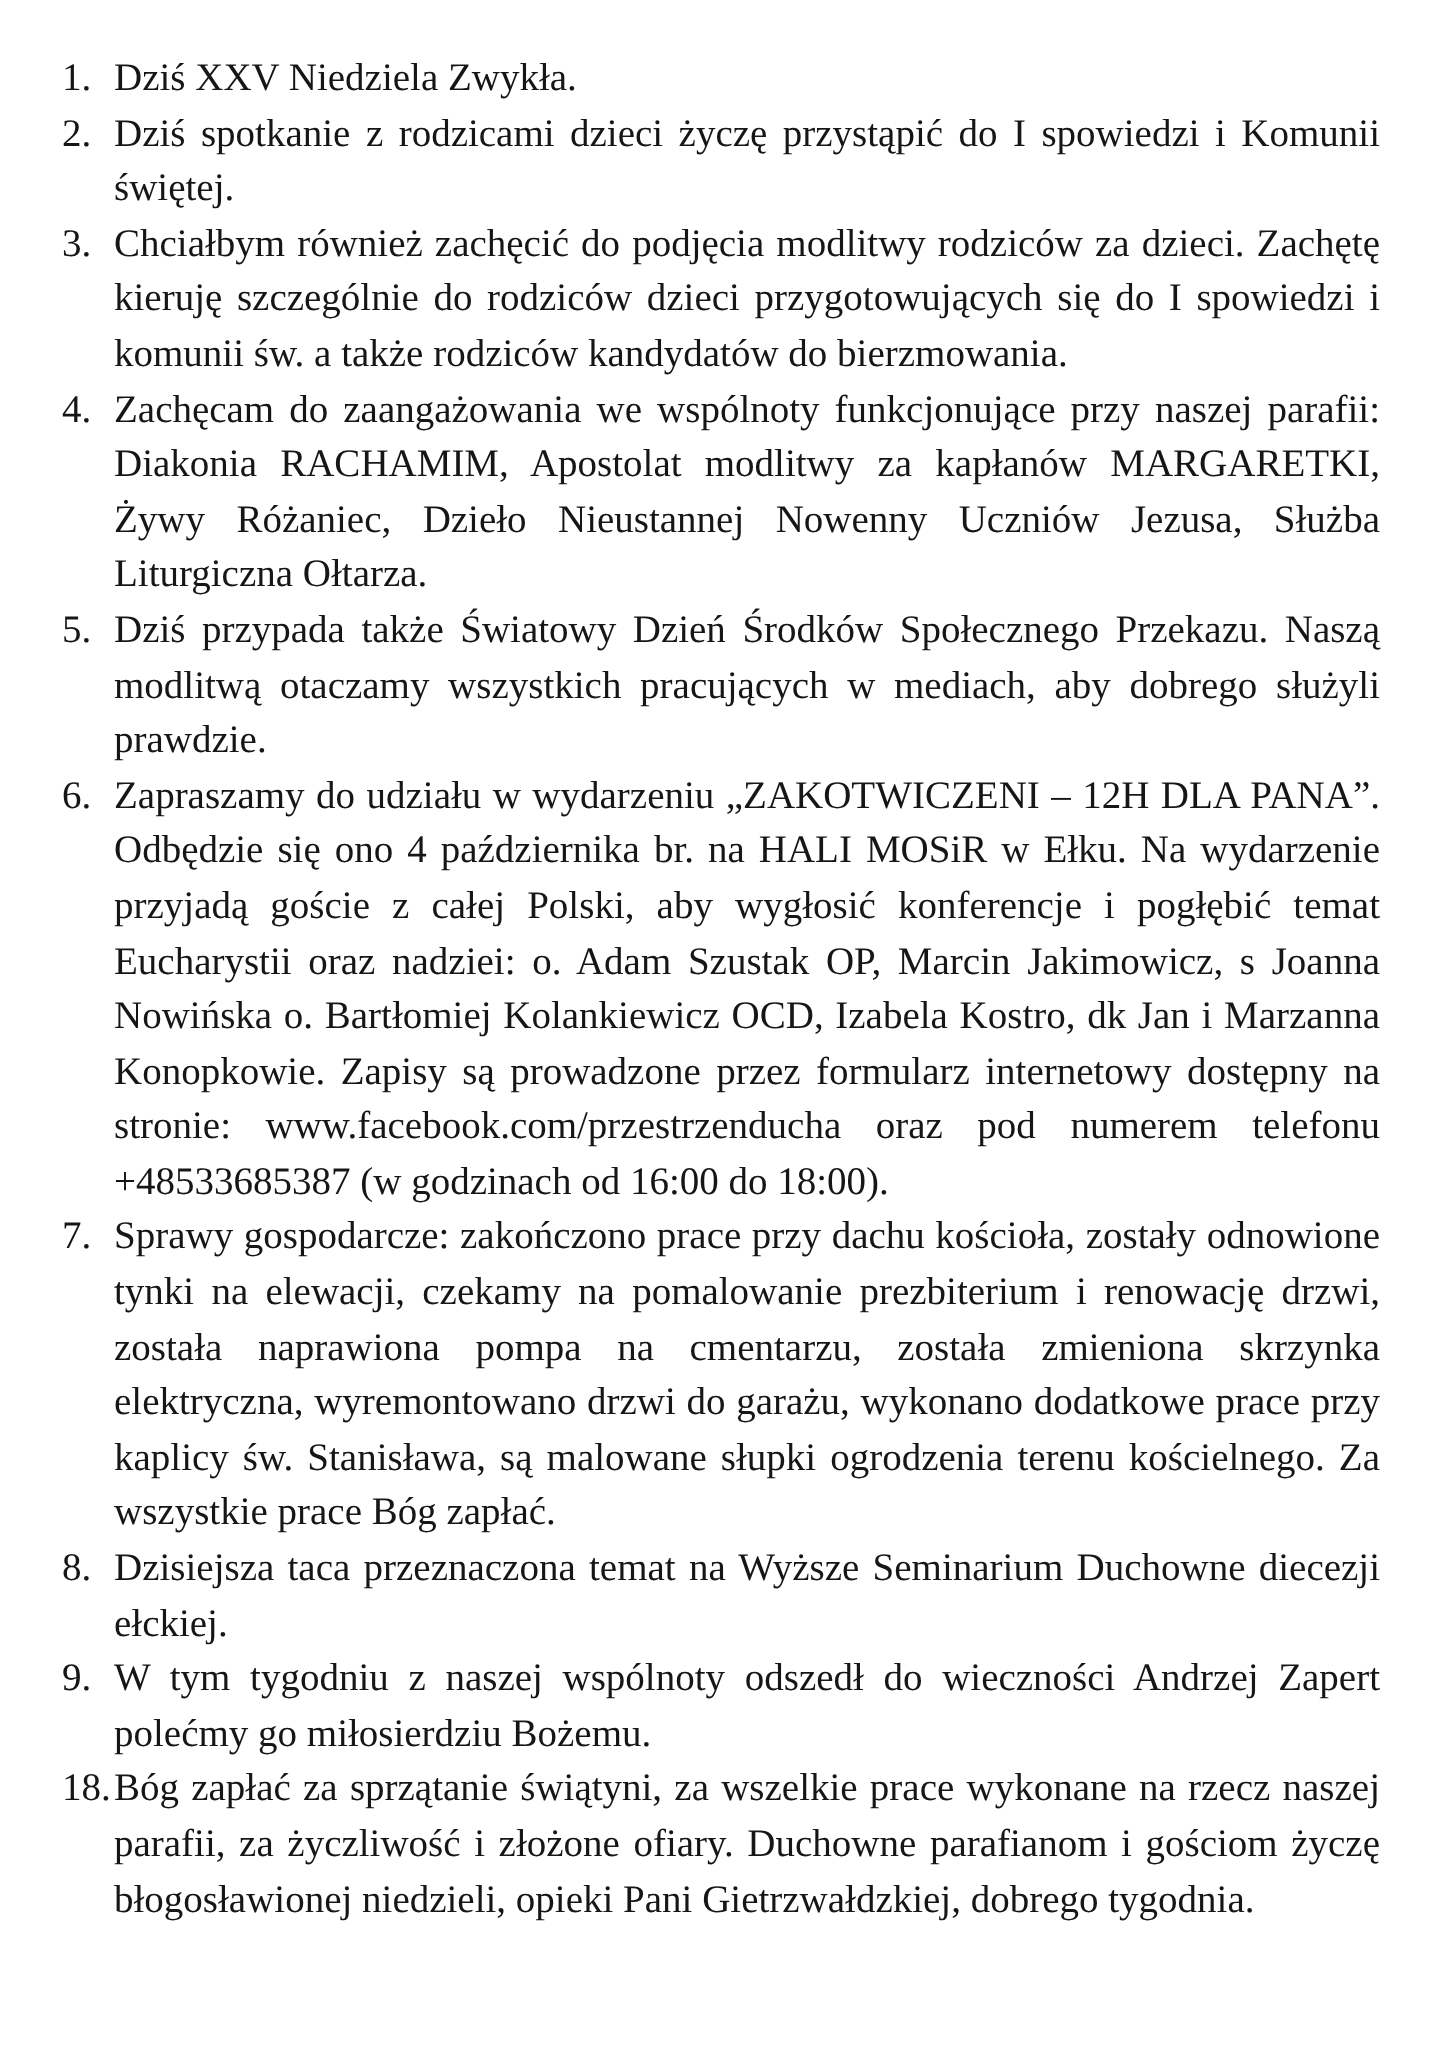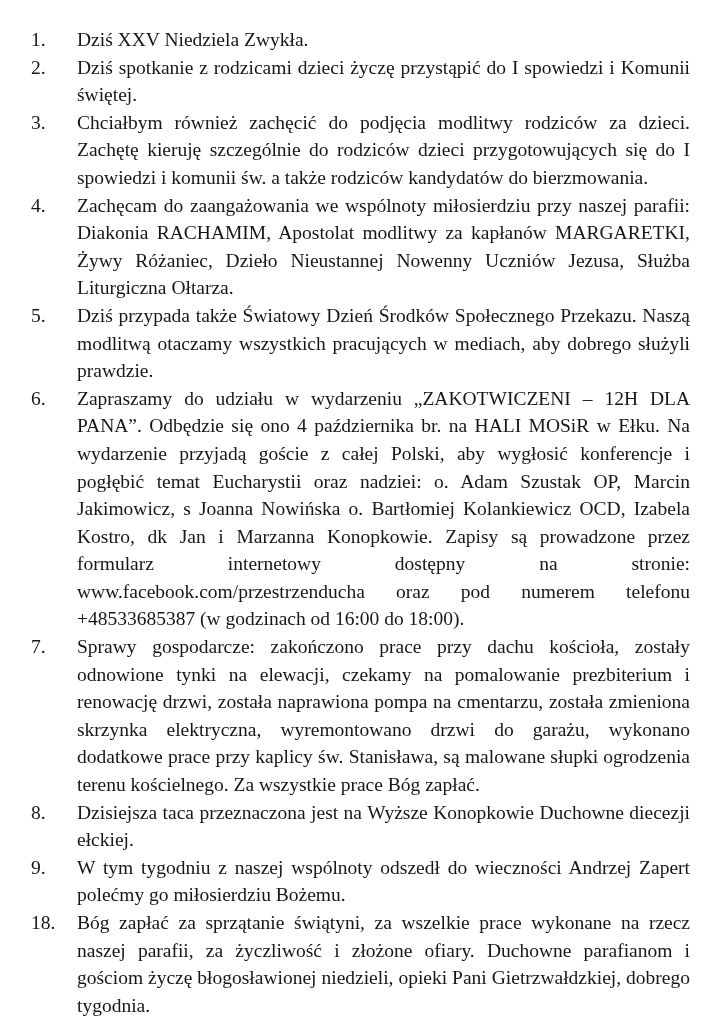--- a/index.html
+++ b/index.html
@@ -30,21 +30,20 @@
   .item .num {
     flex: 0 0 26px;
     width: 26px;
     text-align: left;
     white-space: nowrap;
   }
   .item .txt {
     flex: 1 1 auto;
     text-align: justify;
     hyphens: auto;
-    margin-left: 20px;
     -webkit-hyphens: auto;
   }
 </style>
 </head>
 <body>
 
 <div class="page">
   <div class="announcement-list">
 
     <div class="item">
@@ -57,41 +56,41 @@
       <div class="txt">Dziś spotkanie z rodzicami dzieci życzę przystąpić do I spowiedzi i Komunii świętej.</div>
     </div>
 
     <div class="item">
       <span class="num">3.</span>
       <div class="txt">Chciałbym również zachęcić do podjęcia modlitwy rodziców za dzieci. Zachętę kieruję szczególnie do rodziców dzieci przygotowujących się do I spowiedzi i komunii św. a także rodziców kandydatów do bierzmowania.</div>
     </div>
 
     <div class="item">
       <span class="num">4.</span>
-      <div class="txt">Zachęcam do zaangażowania we wspólnoty miłosierdziu przy naszej parafii: Diakonia RACHAMIM, Apostolat modlitwy za kapłanów MARGARETKI, Żywy Różaniec, Dzieło Nieustannej Nowenny Uczniów Jezusa, Służba Liturgiczna Ołtarza.</div>
+      <div class="txt">Zachęcam do zaangażowania we wspólnoty funkcjonujące przy naszej parafii: Diakonia RACHAMIM, Apostolat modlitwy za kapłanów MARGARETKI, Żywy Różaniec, Dzieło Nieustannej Nowenny Uczniów Jezusa, Służba Liturgiczna Ołtarza.</div>
     </div>
 
     <div class="item">
       <span class="num">5.</span>
       <div class="txt">Dziś przypada także Światowy Dzień Środków Społecznego Przekazu. Naszą modlitwą otaczamy wszystkich pracujących w mediach, aby dobrego służyli prawdzie.</div>
     </div>
 
     <div class="item">
       <span class="num">6.</span>
       <div class="txt">Zapraszamy do udziału w wydarzeniu „ZAKOTWICZENI – 12H DLA PANA”. Odbędzie się ono 4 października br. na HALI MOSiR w Ełku. Na wydarzenie przyjadą goście z całej Polski, aby wygłosić konferencje i pogłębić temat Eucharystii oraz nadziei: o. Adam Szustak OP, Marcin Jakimowicz, s Joanna Nowińska o. Bartłomiej Kolankiewicz OCD, Izabela Kostro, dk Jan i Marzanna Konopkowie. Zapisy są prowadzone przez formularz internetowy dostępny na stronie: www.facebook.com/przestrzenducha oraz pod numerem telefonu +48533685387 (w godzinach od 16:00 do 18:00).</div>
     </div>
 
     <div class="item">
       <span class="num">7.</span>
       <div class="txt">Sprawy gospodarcze: zakończono prace przy dachu kościoła, zostały odnowione tynki na elewacji, czekamy na pomalowanie prezbiterium i renowację drzwi, została naprawiona pompa na cmentarzu, została zmieniona skrzynka elektryczna, wyremontowano drzwi do garażu, wykonano dodatkowe prace przy kaplicy św. Stanisława, są malowane słupki ogrodzenia terenu kościelnego. Za wszystkie prace Bóg zapłać.</div>
     </div>
 
     <div class="item">
       <span class="num">8.</span>
-      <div class="txt">Dzisiejsza taca przeznaczona jest na Wyższe Konopkowie Duchowne diecezji ełckiej.</div>
+      <div class="txt">Dzisiejsza taca przeznaczona temat na Wyższe Seminarium Duchowne diecezji ełckiej.</div>
     </div>
 
     <div class="item">
       <span class="num">9.</span>
       <div class="txt">W tym tygodniu z naszej wspólnoty odszedł do wieczności Andrzej Zapert polećmy go miłosierdziu Bożemu.</div>
     </div>
 
     <div class="item">
       <span class="num">18.</span>
       <div class="txt">Bóg zapłać za sprzątanie świątyni, za wszelkie prace wykonane na rzecz naszej parafii, za życzliwość i złożone ofiary. Duchowne parafianom i gościom życzę błogosławionej niedzieli, opieki Pani Gietrzwałdzkiej, dobrego tygodnia.</div>

